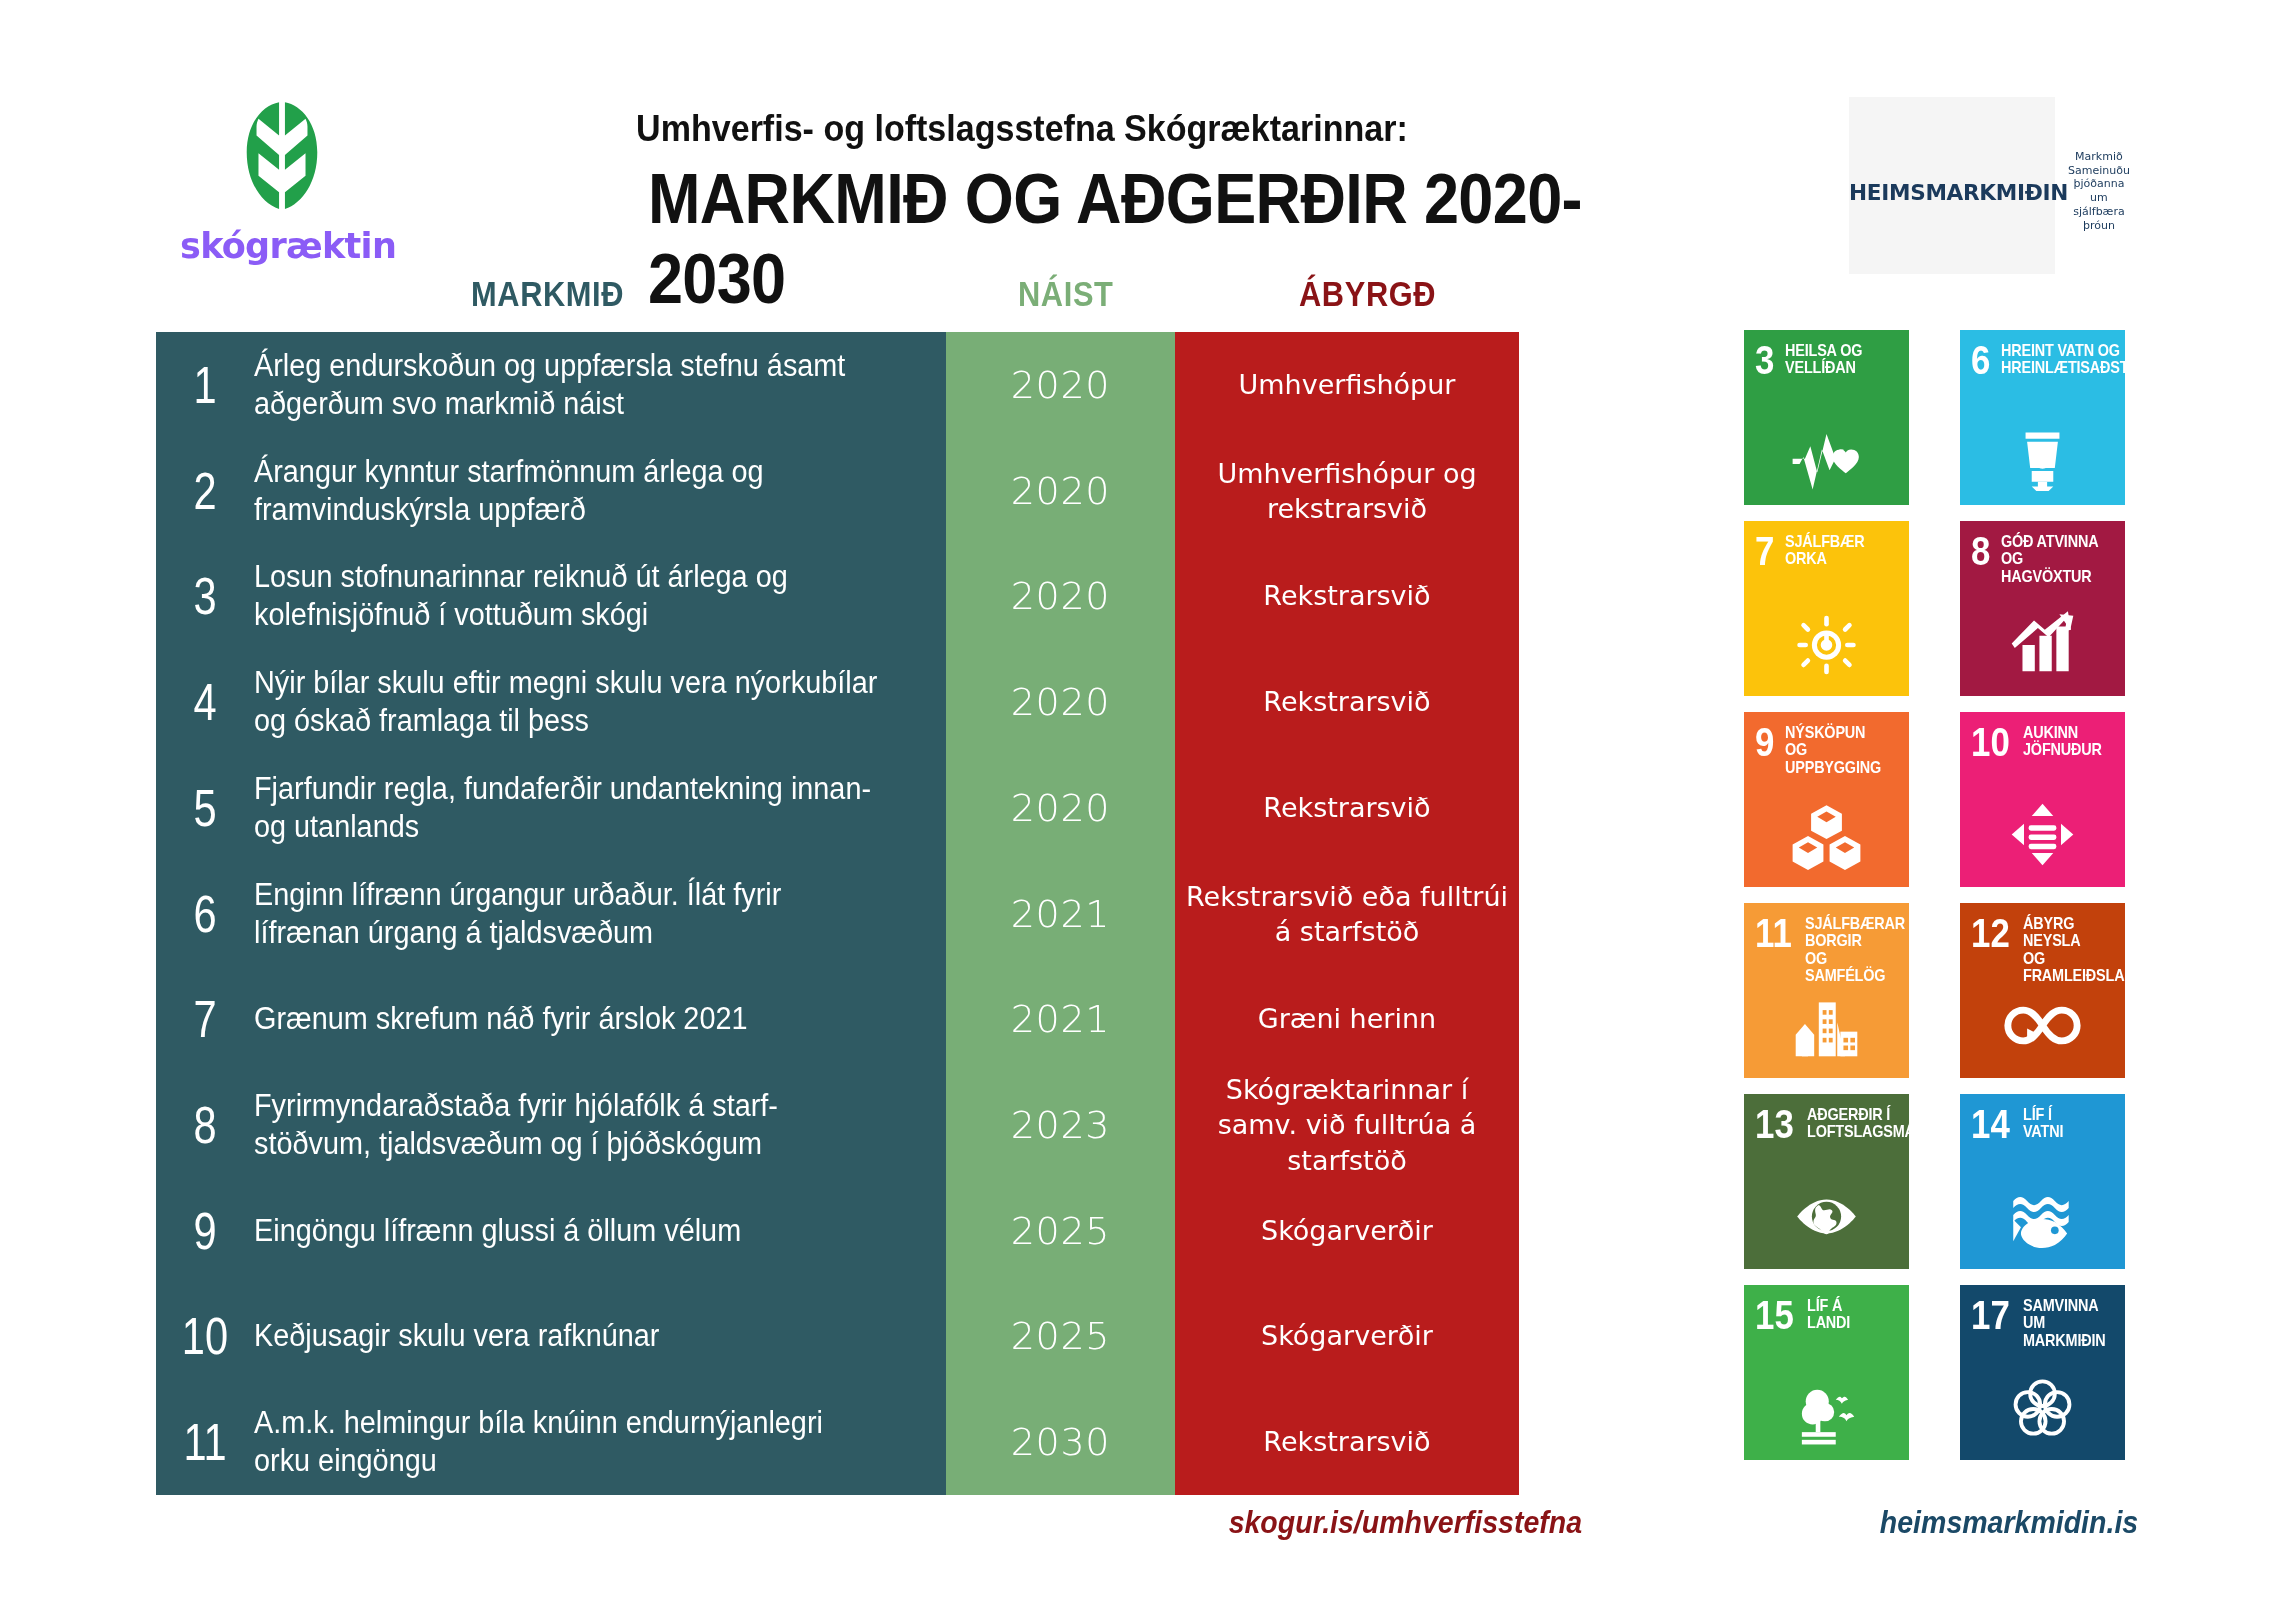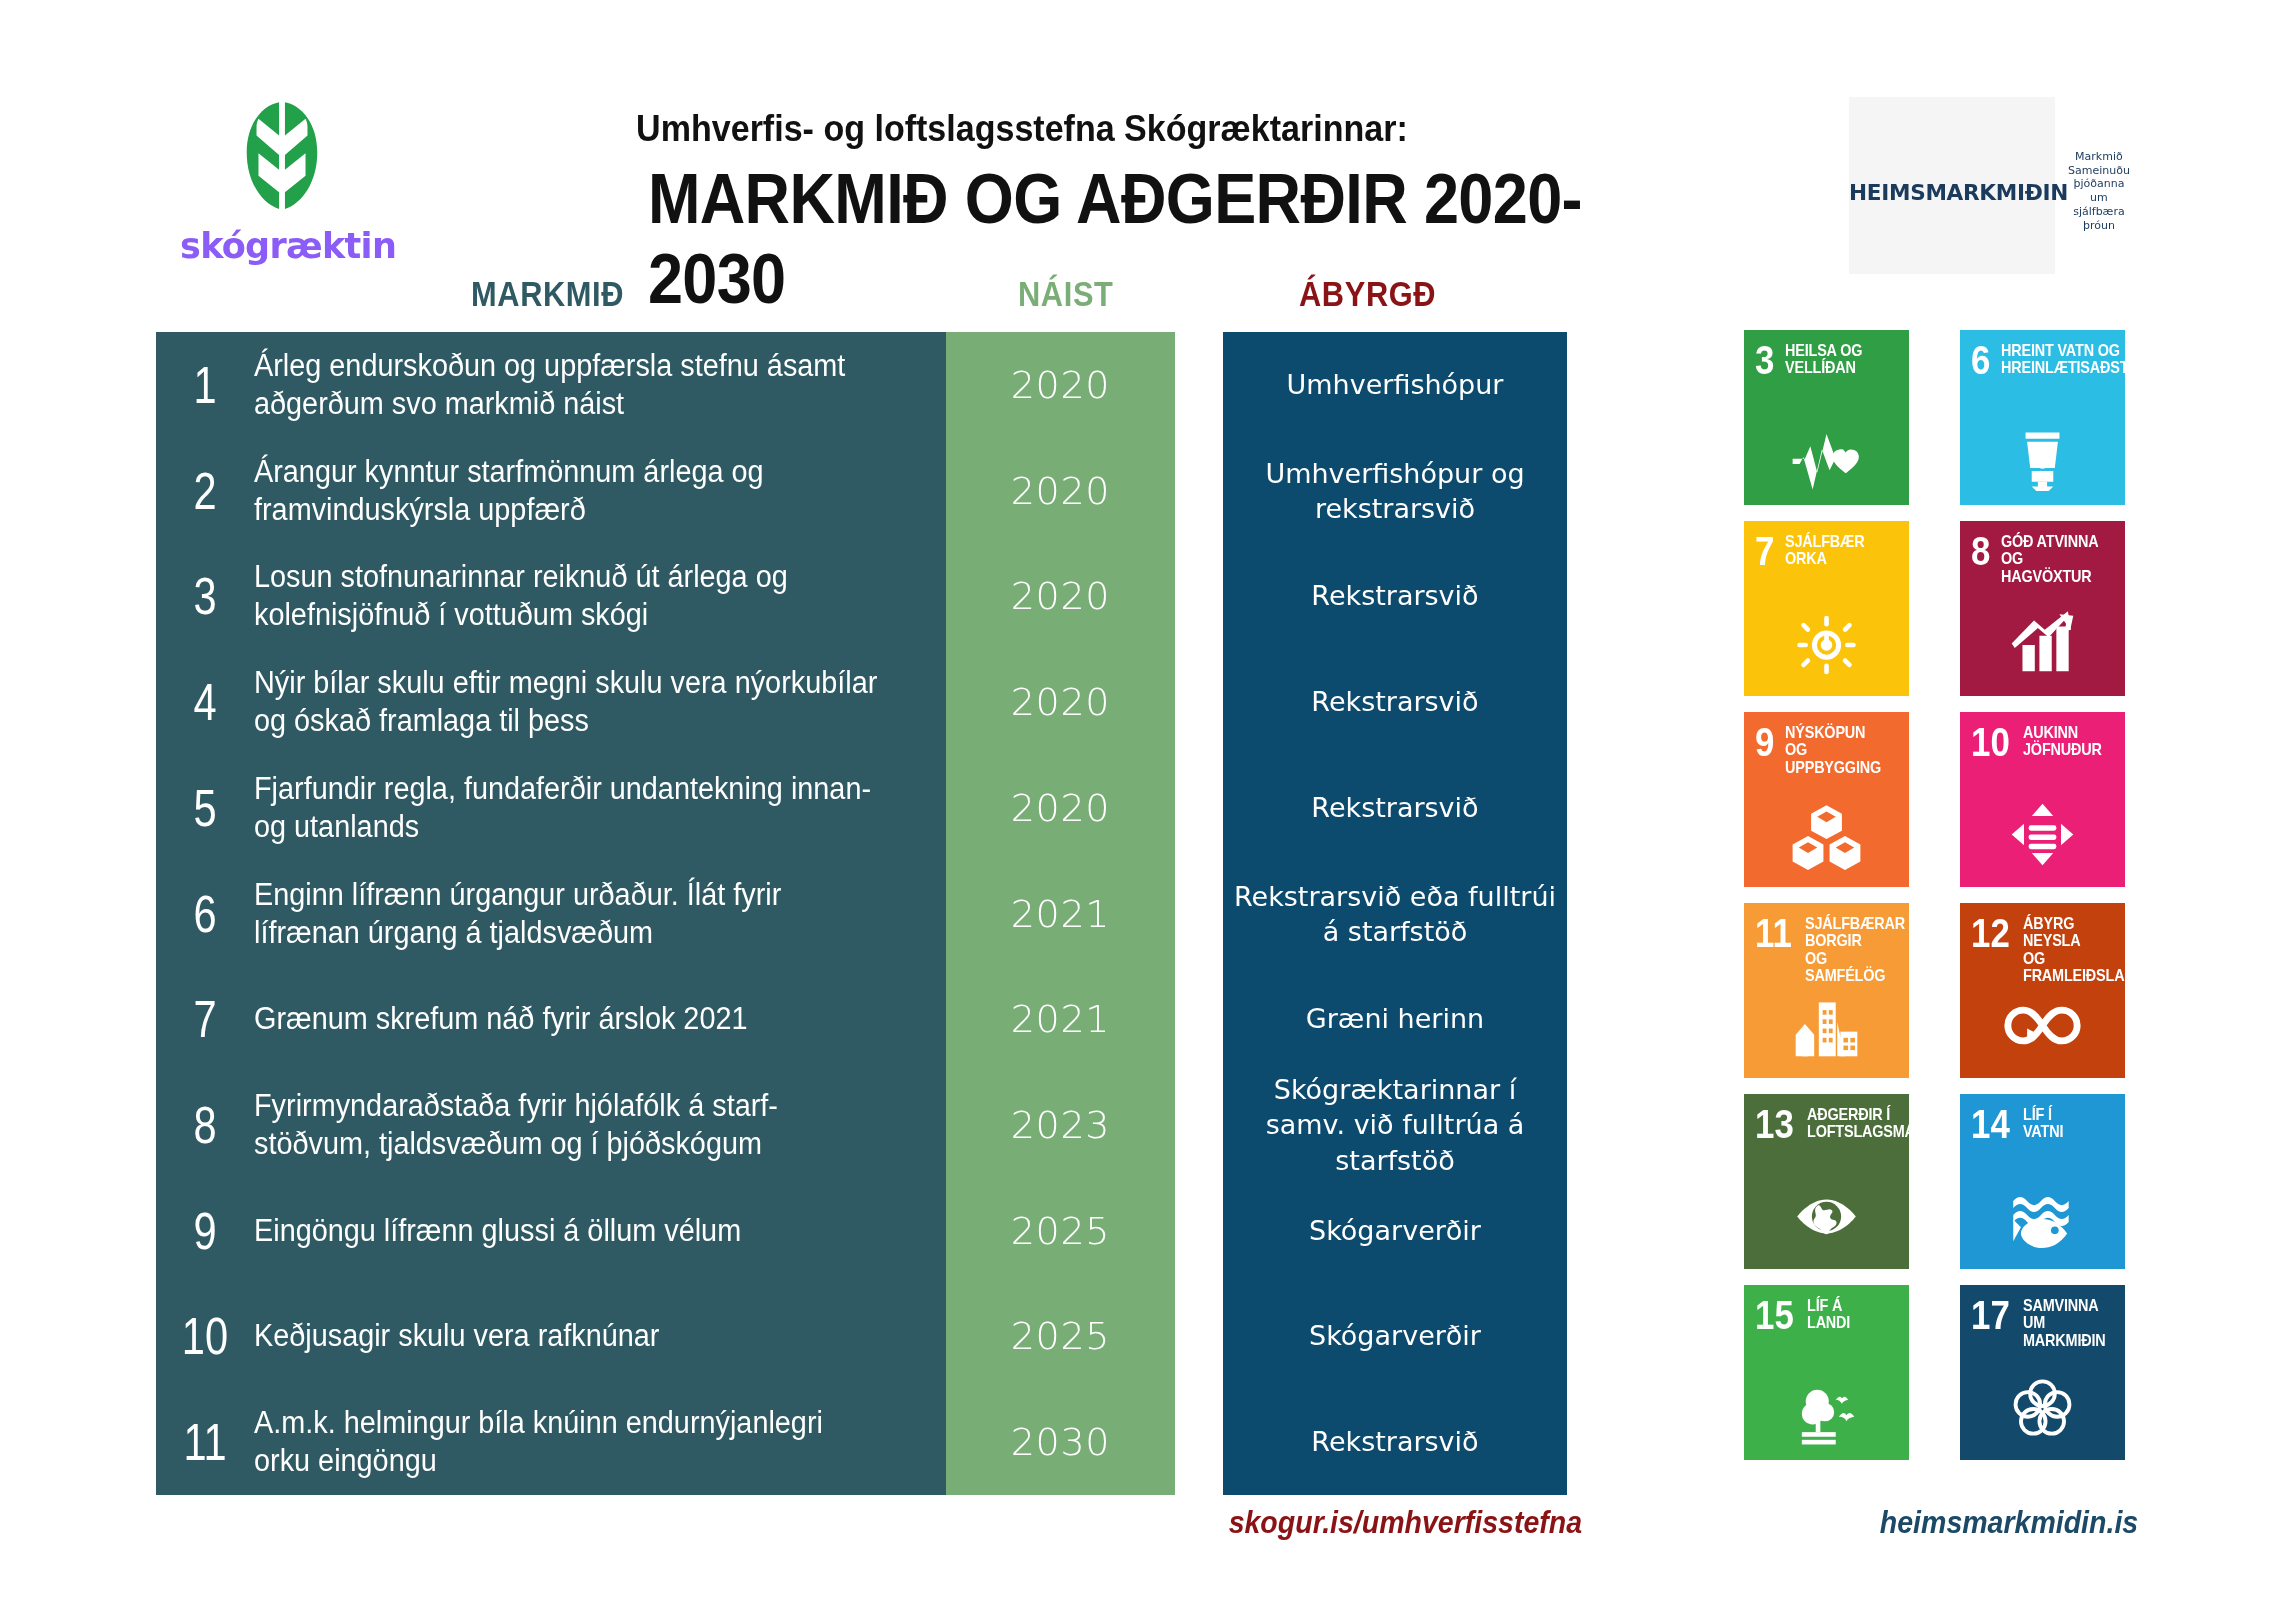--- a/index.html
+++ b/index.html
@@ -37,21 +37,21 @@
   .col-head{position:absolute;font-family:"Liberation Sans Narrow","Liberation Sans",sans-serif;
             font-weight:bold;font-size:35px;letter-spacing:0.7px;transform:scaleX(.88);}
   .ch-markmid{left:471px;top:0;color:#2f5a63;transform-origin:left center;}
   .ch-naist{left:1018px;top:0;color:#7bae77;transform-origin:left center;}
   .ch-abyrgd{left:1299px;top:0;color:#8a1316;transform-origin:left center;}
 
   
   .table{position:absolute;left:156px;top:332px;width:1447px;height:1163px;display:flex;}
   .col-goal{width:790px;background:#2f5a63;position:relative;}
   .col-year{width:229px;background:#78ae76;position:relative;}
-  .col-resp{width:344px;background:#0c4a6e;position:relative;margin-left:48px;}
+  .col-resp{width:344px;background:#b91c1c;position:relative;}
 
   .row{position:absolute;left:0;width:100%;display:flex;align-items:center;}
   .goal-num{width:98px;flex:none;text-align:center;
             font-family:"Liberation Sans Narrow","Liberation Sans",sans-serif;
             font-weight:300;font-size:52px;color:#ffffff;line-height:1;transform:scaleX(.80);}
   .goal-text{flex:1;color:#ffffff;font-size:31px;line-height:1.22;padding-right:19.6px;
              font-family:"Liberation Sans Narrow","Liberation Sans",sans-serif;transform:scaleX(.93);transform-origin:left center;}
   .year-text{width:100%;text-align:center;color:#ffffff;font-size:38px;
              font-family:"DejaVu Sans",sans-serif;font-weight:300;letter-spacing:0.7px;}
   .resp-text{width:100%;text-align:center;color:#ffffff;font-size:27px;line-height:1.3;

